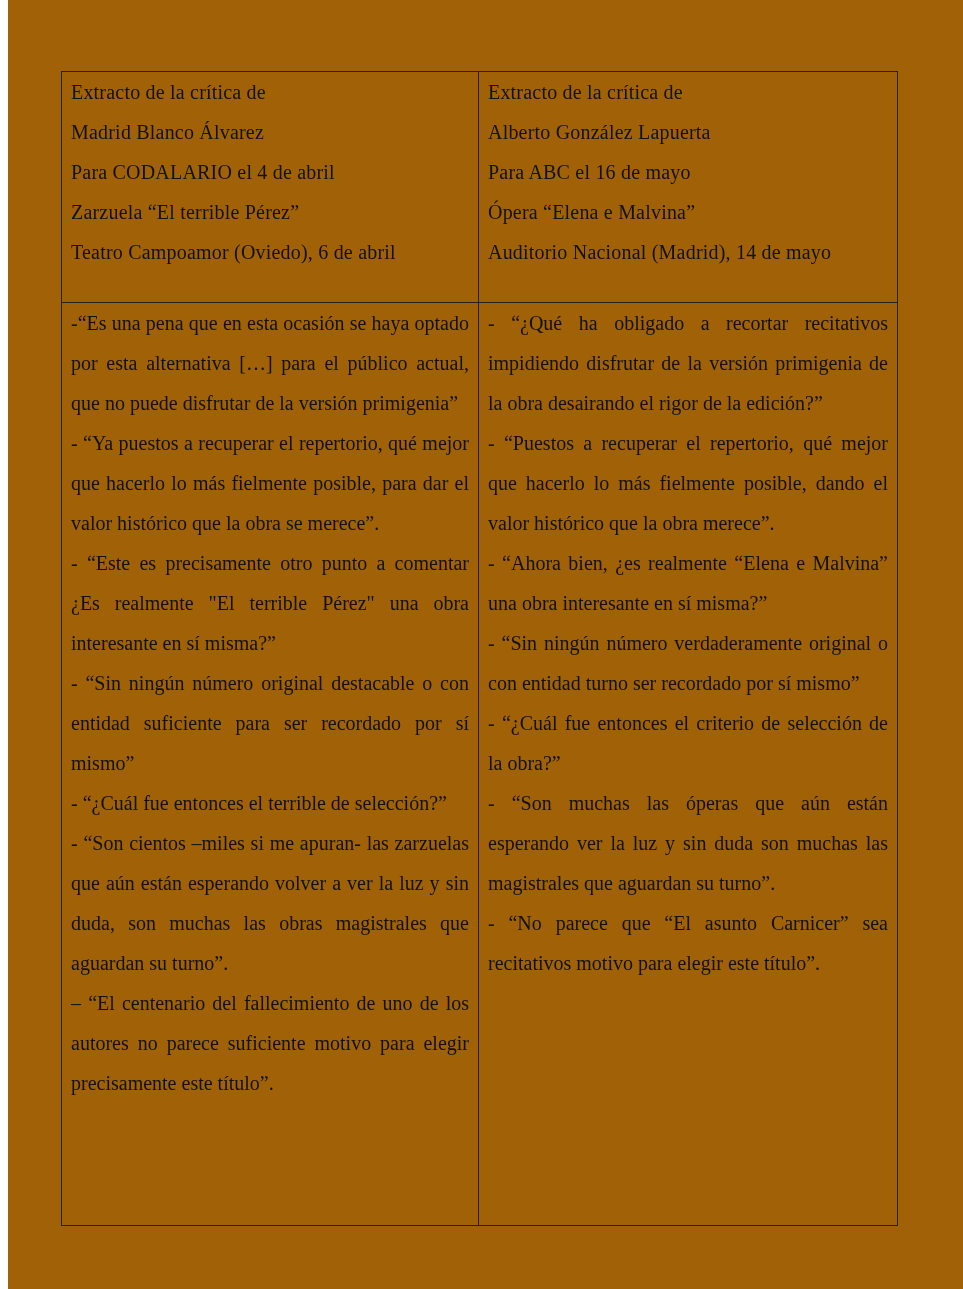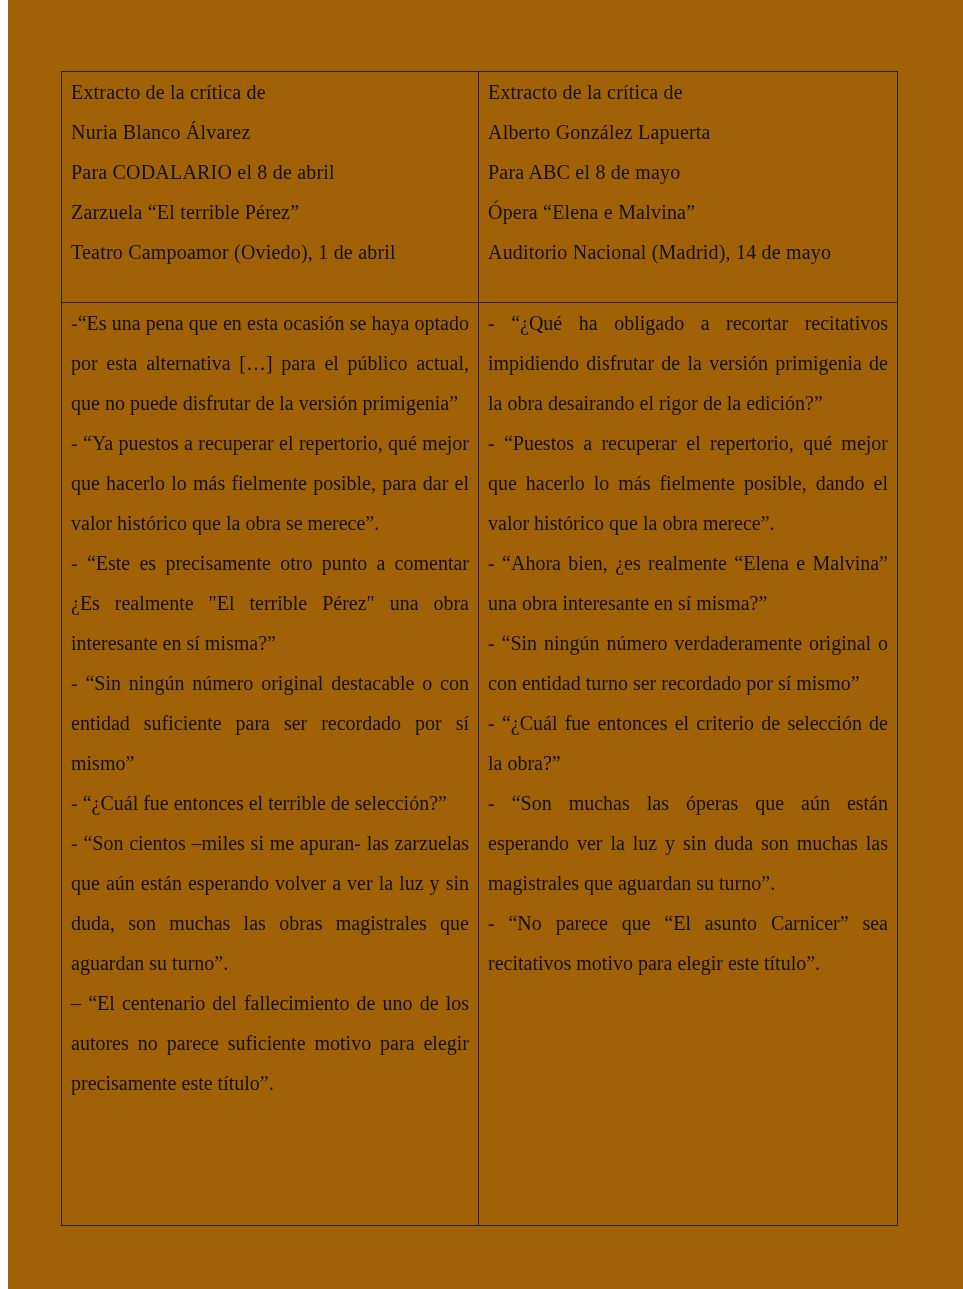--- a/index.html
+++ b/index.html
@@ -66,29 +66,29 @@
 <div class="page">
   <table class="compare">
     <colgroup>
       <col class="left">
       <col class="right">
     </colgroup>
     <tbody>
         <tr>
       <td class="header-cell">
         <span class="header-line">Extracto de la crítica de</span>
-        <span class="header-line">Nuria Blanco Álvarez</span>
-        <span class="header-line">Para CODALARIO el 8 de abril</span>
+        <span class="header-line">Madrid Blanco Álvarez</span>
+        <span class="header-line">Para CODALARIO el 4 de abril</span>
         <span class="header-line">Zarzuela “El terrible Pérez”</span>
-        <span class="header-line">Teatro Campoamor (Oviedo), 1 de abril</span>
+        <span class="header-line">Teatro Campoamor (Oviedo), 6 de abril</span>
       </td>
       <td class="header-cell">
         <span class="header-line">Extracto de la crítica de</span>
         <span class="header-line">Alberto González Lapuerta</span>
-        <span class="header-line">Para ABC el 8 de mayo</span>
+        <span class="header-line">Para ABC el 16 de mayo</span>
         <span class="header-line">Ópera “Elena e Malvina”</span>
         <span class="header-line justify">Auditorio Nacional (Madrid), 14 de mayo</span>
       </td>
     </tr>
     <tr>
       <td class="body-cell">
         <span class="quote">-“Es una pena que en esta ocasión se haya optado por esta alternativa […] para el público actual, que no puede disfrutar de la versión primigenia”</span>
         <span class="quote">- “Ya puestos a recuperar el repertorio, qué mejor que hacerlo lo más fielmente posible, para dar el valor histórico que la obra se merece”.</span>
         <span class="quote">- “Este es precisamente otro punto a comentar ¿Es realmente "El terrible Pérez" una obra interesante en sí misma?”</span>
         <span class="quote">- “Sin ningún número original destacable o con entidad suficiente para ser recordado por sí mismo”</span>

